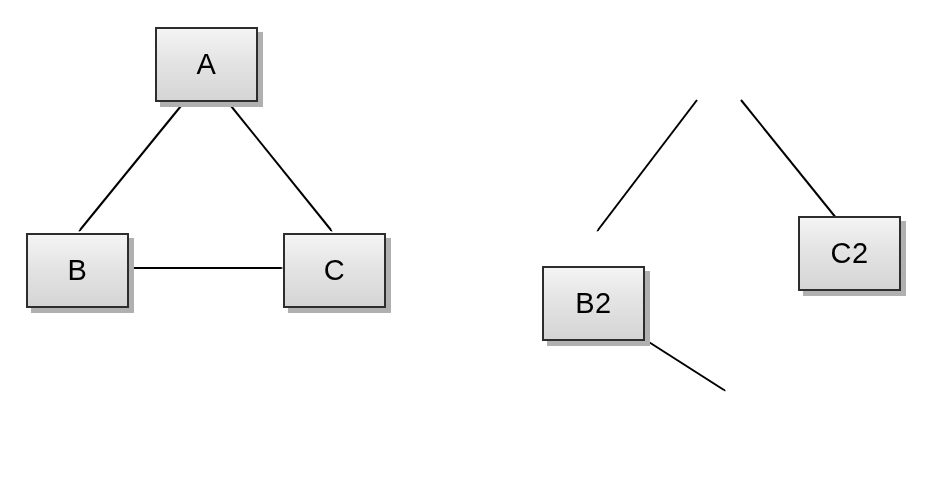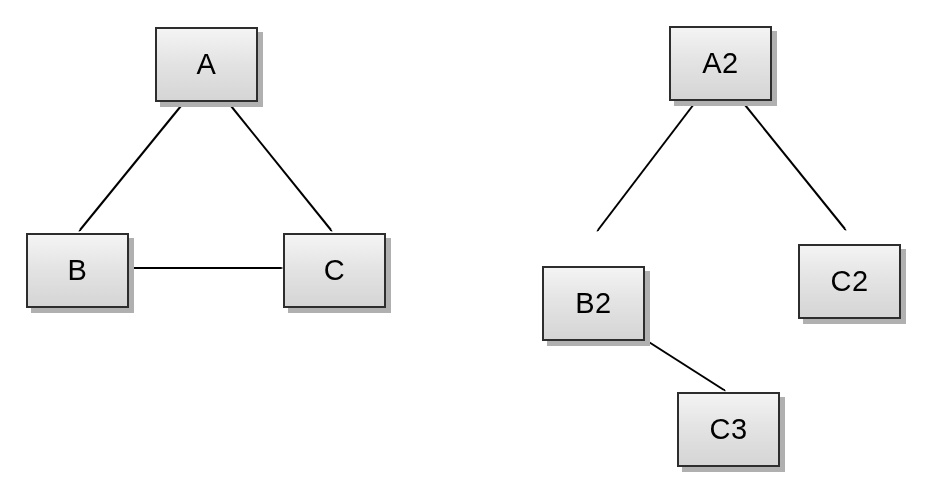--- a/index.html
+++ b/index.html
@@ -39,21 +39,21 @@
     color: #000000;
     letter-spacing: 0.5px;
     user-select: none;
   }
   
   .pos-A  { left: 155px; top: 27px;  }
   .pos-B  { left: 26px;  top: 233px; }
   .pos-C  { left: 283px; top: 233px; }
   .pos-A2 { left: 669px; top: 26px;  }
   .pos-B2 { left: 542px; top: 233px; margin-top: 33px; }
-  .pos-C2 { left: 798px; top: 244px; align-items: center; }
+  .pos-C2 { left: 798px; top: 216px; align-items: center; }
   .pos-C3 { left: 677px; top: 392px; }
   .edge {
     stroke: #000000;
     stroke-width: 2;
     fill: none;
   }
 </style>
 </head>
 <body>
 
@@ -78,26 +78,20 @@
   <div class="node pos-A">
     <span class="node-label">A</span>
   </div>
   <div class="node pos-B">
     <span class="node-label">B</span>
   </div>
   <div class="node pos-C">
     <span class="node-label">C</span>
   </div>
 
-  <div class="node pos-A2">
-    <span class="node-label">A2</span>
-  </div>
   <div class="node pos-B2">
     <span class="node-label">B2</span>
   </div>
   <div class="node pos-C2">
     <span class="node-label">C2</span>
   </div>
-  <div class="node pos-C3">
-    <span class="node-label">C3</span>
-  </div>
 
 </div>
 
 </body></html>

